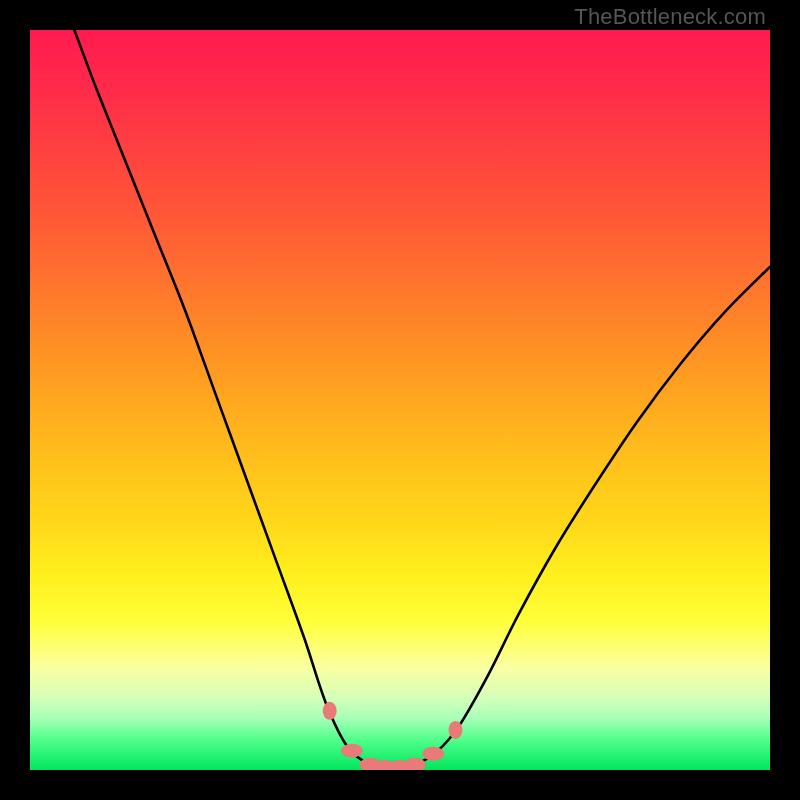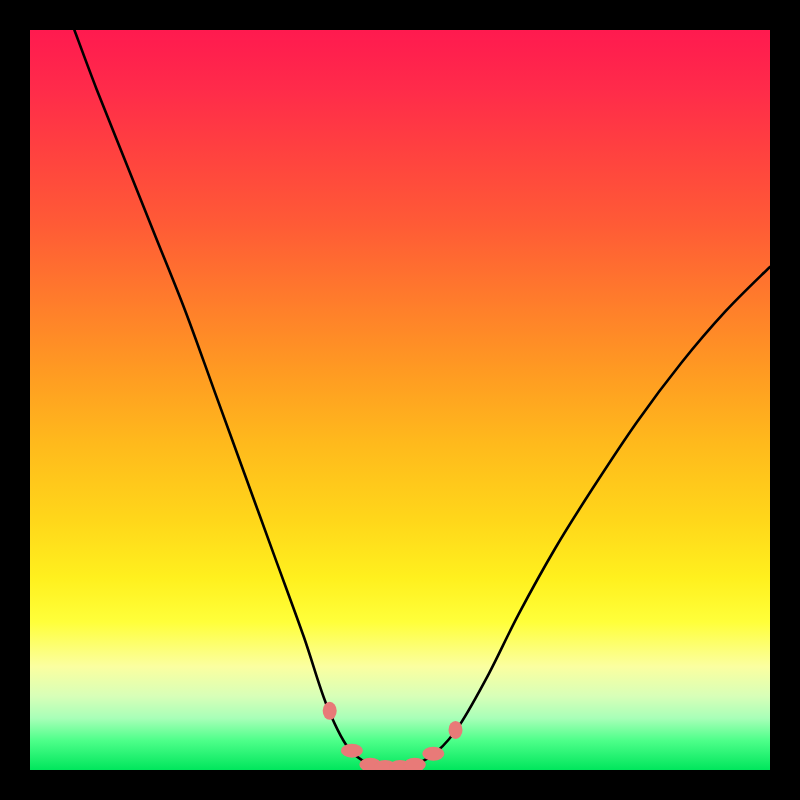--- a/index.html
+++ b/index.html
@@ -74,13 +74,14 @@
           <ellipse cx="321.90" cy="720.64" rx="11" ry="7" class="marker"></ellipse>
           <ellipse cx="340.40" cy="734.82" rx="11" ry="7" class="marker"></ellipse>
           <ellipse cx="355.20" cy="737.04" rx="11" ry="7" class="marker"></ellipse>
           <ellipse cx="370.00" cy="737.04" rx="11" ry="7" class="marker"></ellipse>
           <ellipse cx="384.80" cy="734.82" rx="11" ry="7" class="marker"></ellipse>
           <ellipse cx="403.30" cy="723.72" rx="11" ry="7" class="marker"></ellipse>
           <ellipse cx="425.50" cy="699.92" rx="7" ry="9" class="marker"></ellipse>
         </g>
     </svg>
   </div>
+  <div class="watermark">TheBottleneck.com</div>
 </div>
 
 </body></html>

